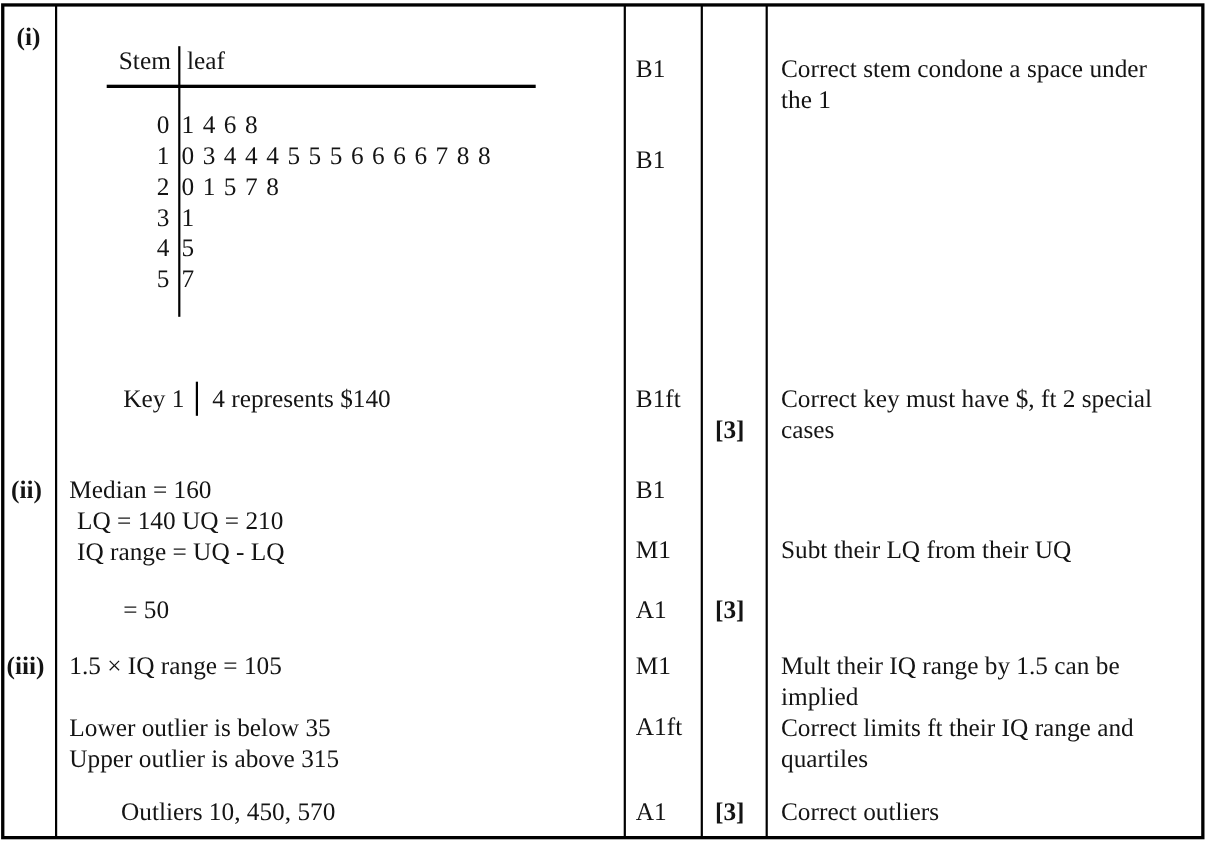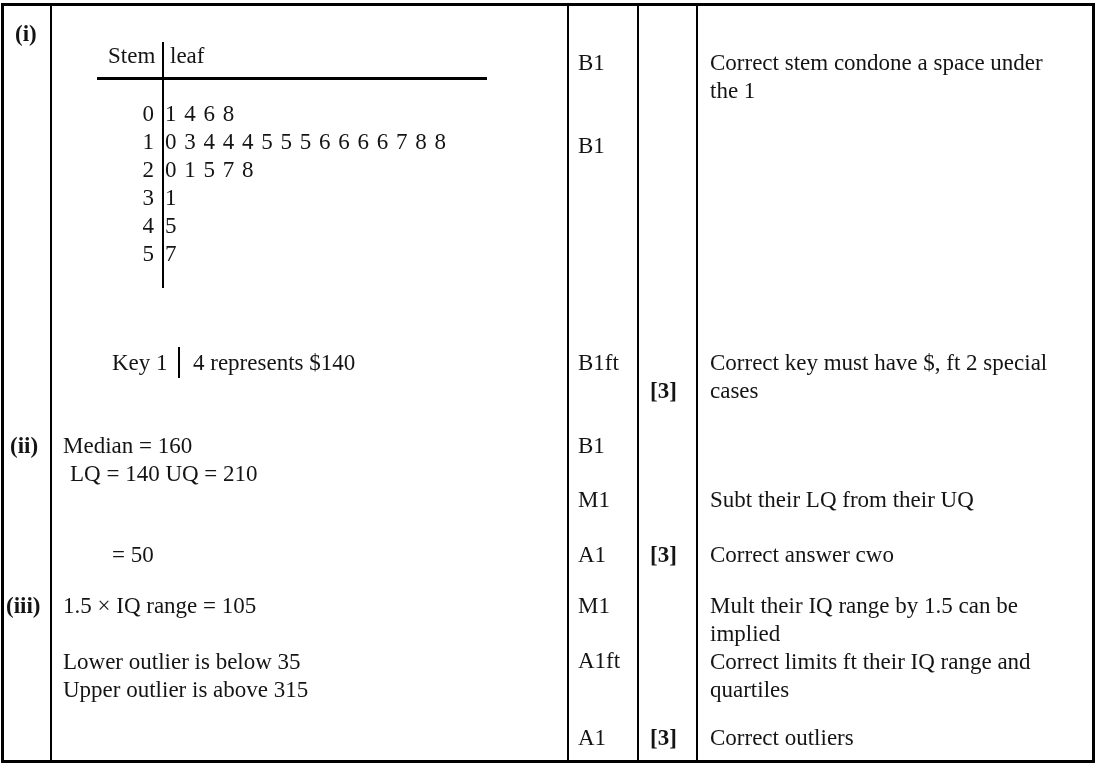--- a/index.html
+++ b/index.html
@@ -95,33 +95,34 @@
   <div class="abs" style="left:578px; top:349px">B1ft</div>
   <div class="abs bold" style="left:650px; top:377px">[3]</div>
 
   <div class="comment" style="left:710px; top:49px">Correct stem condone a space under
 the 1</div>
   <div class="comment" style="left:710px; top:349px">Correct key must have $, ft 2 special
 cases</div>
 
   <div class="abs" style="left:63px;  top:432px">Median = 160</div>
   <div class="abs" style="left:70px;  top:460px">LQ = 140 UQ = 210</div>
+  <div class="abs" style="left:70px;  top:488px">IQ range = UQ - LQ</div>
   <div class="abs" style="left:112px; top:541px">= 50</div>
 
   <div class="abs" style="left:578px; top:432px">B1</div>
   <div class="abs" style="left:578px; top:486px">M1</div>
   <div class="abs" style="left:578px; top:541px">A1</div>
   <div class="abs bold" style="left:650px; top:541px">[3]</div>
 
   <div class="comment" style="left:710px; top:486px">Subt their LQ from their UQ</div>
-  <div class="comment" style="left:710px; top:541px">Correct answer cwo</div>
 
   <div class="abs" style="left:63px;  top:592px">1.5 × IQ range = 105</div>
   <div class="abs" style="left:63px;  top:648px">Lower outlier is below 35</div>
   <div class="abs" style="left:63px;  top:676px">Upper outlier is above 315</div>
+  <div class="abs" style="left:110px; top:724px">Outliers 10, 450, 570</div>
 
   <div class="abs" style="left:578px; top:592px">M1</div>
   <div class="abs" style="left:578px; top:647px">A1ft</div>
   <div class="abs" style="left:578px; top:724px">A1</div>
   <div class="abs bold" style="left:650px; top:724px">[3]</div>
 
   <div class="comment" style="left:710px; top:592px">Mult their IQ range by 1.5 can be
 implied</div>
   <div class="comment" style="left:710px; top:724px">Correct outliers</div>
   <div class="comment" style="left:710px; top:648px">Correct limits ft their IQ range and

